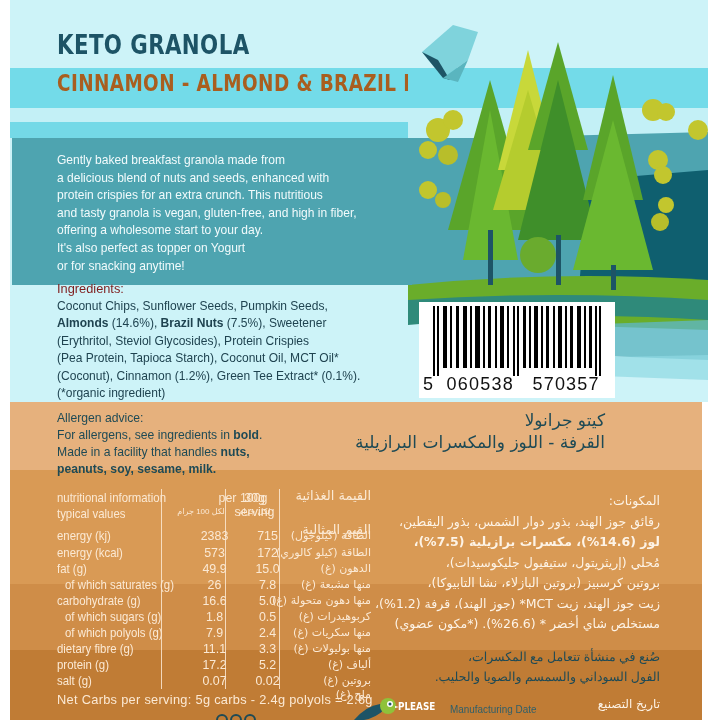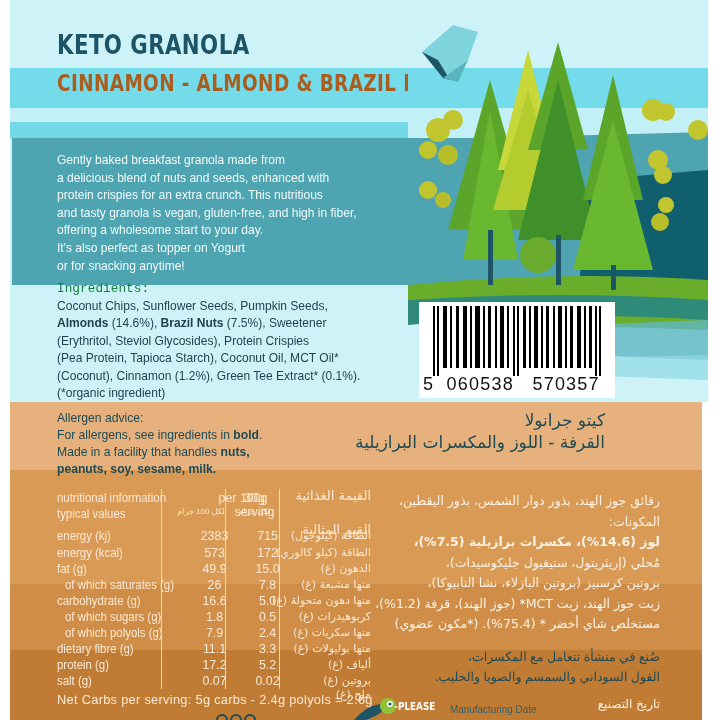--- a/index.html
+++ b/index.html
@@ -11,21 +11,21 @@
   #band1 { left:10px; top:68px; width:698px; height:40px; background:#73dbe9; }
   #band2 { left:10px; top:108px; width:698px; height:14px; background:#c3f0f6; }
   #band3 { left:10px; top:122px; width:698px; height:16px; background:#74d9e7; }
 
   #title { left:57px; top:30px; font-family:"DejaVu Sans", sans-serif; font-weight:bold; font-size:26px; color:#1d5466; letter-spacing:0.5px; transform:scaleX(0.82); transform-origin:left; }
   #subtitle { left:57px; top:70px; font-family:"DejaVu Sans", sans-serif; font-weight:bold; font-size:23px; color:#a95e1f; letter-spacing:0.5px; transform:scaleX(0.80); transform-origin:left; white-space:nowrap; }
 
   
   #desc-box { left:12px; top:138px; width:400px; height:147px; background:#4ea4b0; }
   #desc-text { left:57px; top:151px; width:350px; color:#f2fbfc; font-size:12.8px; line-height:17.6px; transform:scaleX(0.94); transform-origin:left; }
-  #ingr-label { left:57px; top:281px; color:#15803d; font-size:12.8px;font-family:Liberation Mono, monospace; }
+  #ingr-label { left:57px; top:281px; color:#7f1d1d; font-size:12.8px; }
   #ingr-text { left:57px; top:297px; width:360px; color:#1f4350; font-size:12.8px; line-height:17.4px; transform:scaleX(0.94); transform-origin:left; }
   b { font-weight:bold; }
 
   
   #illus { left:408px; top:0; width:300px; height:402px; }
 
   
   #barcode { left:419px; top:302px; width:196px; height:96px; background:#fff; }
   #barcode-num { left:423px; top:374px; font-size:18px; color:#111; letter-spacing:1.2px; white-space:pre; }
 
@@ -267,27 +267,27 @@
     <span class="nv2">0.02</span>
     <span class="nar">بروتين (غ)</span>
   </div>
   <div class="nrow" style="top:199px;">
     <span class="nar">ملح (غ)</span>
   </div>
 </div>
 <div class="abs" id="net-carbs">Net Carbs per serving: 5g carbs - 2.4g polyols = 2.6g</div>
 
 <div class="abs" id="ar-ingr">
+  <div>المكونات:</div>
   <div>رقائق جوز الهند، بذور دوار الشمس، بذور اليقطين،</div>
-  <div>المكونات:</div>
   <div style="font-weight:bold;">لوز (14.6%)، مكسرات برازيلية (7.5%)،</div>
   <div>مُحلي (إريثريتول، ستيفيول جليكوسيدات)،</div>
   <div>بروتين كرسبيز (بروتين البازلاء، نشا التابيوكا)،</div>
   <div>زيت جوز الهند، زيت MCT* (جوز الهند)، قرفة (1.2%)،</div>
-  <div>مستخلص شاي أخضر * (75.4%). (*مكون عضوي)</div>
+  <div>مستخلص شاي أخضر * (26.6%). (*مكون عضوي)</div>
 </div>
 
 <div class="abs" id="ar-facility">
   <div>صُنع في منشأة تتعامل مع المكسرات،</div>
   <div>الفول السوداني والسمسم والصويا والحليب.</div>
 </div>
 
 <svg class="abs" id="recycle-dots" viewBox="0 0 40 7">
   <circle cx="6" cy="7" r="5" fill="none" stroke="#1e4a55" stroke-width="2"></circle>
   <circle cx="20" cy="7" r="5" fill="none" stroke="#1e4a55" stroke-width="2"></circle>

